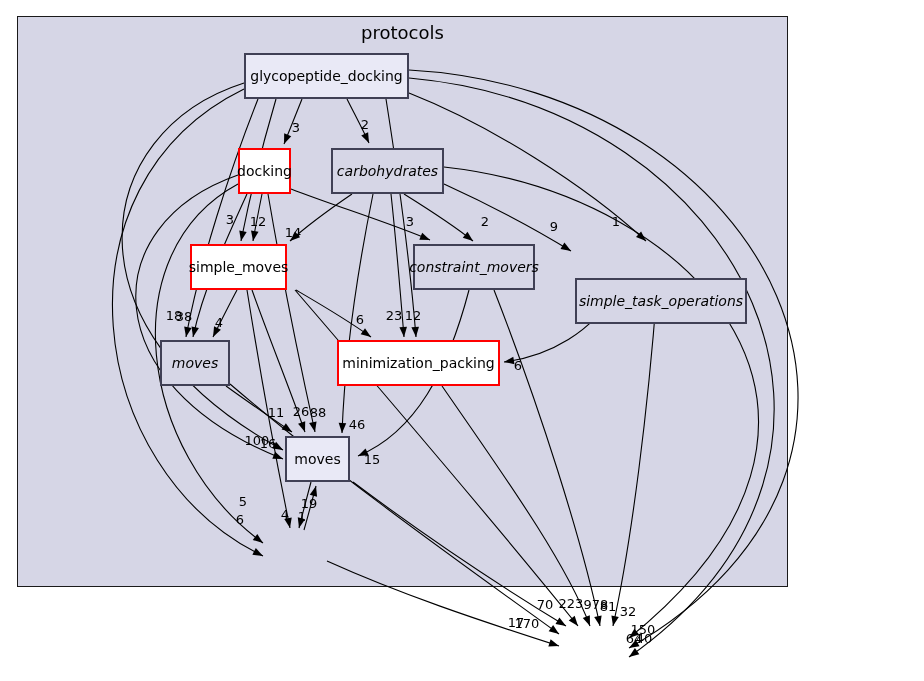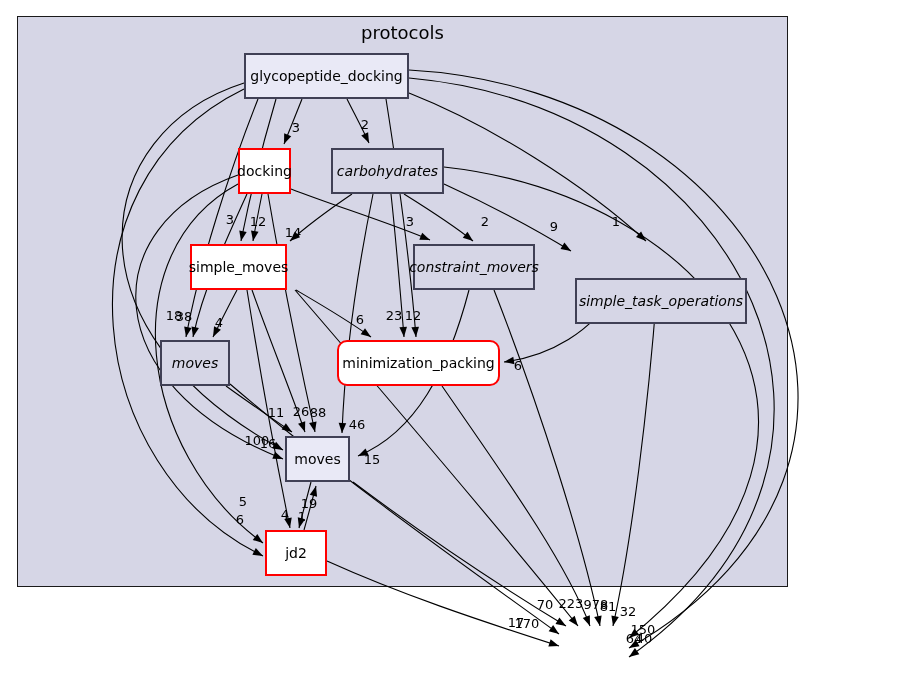--- a/index.html
+++ b/index.html
@@ -151,16 +151,15 @@
       <polygon points="629,657 634.8907870906957,648.0703512133963 639.3344027548218,654.235923354693" fill="#000000"></polygon>
       <text x="644" y="643" text-anchor="middle" class="edge-label">40</text>
     </svg>
 <div class="node highlight" style="left: 244px; top: 53px; width: 165px; height: 46px;">glycopeptide_docking</div>
     <div class="node red" style="left: 238px; top: 148px; width: 53px; height: 46px;">docking</div>
     <div class="node plain" style="left: 331px; top: 148px; width: 113px; height: 46px;">carbohydrates</div>
     <div class="node red" style="left: 190px; top: 244px; width: 97px; height: 46px;">simple_moves</div>
     <div class="node plain" style="left: 413px; top: 244px; width: 122px; height: 46px;">constraint_movers</div>
     <div class="node plain" style="left: 575px; top: 244px; width: 172px; height: 46px; margin-top: 34px;">simple_task_operations</div>
     <div class="node plain" style="left: 160px; top: 340px; width: 70px; height: 46px;">moves</div>
-    <div class="node red" style="left: 337px; top: 340px; width: 163px; height: 46px; border-radius: 10px;">minimization_packing</div>
+    <div class="node red" style="left: 337px; top: 340px; width: 163px; height: 46px;">minimization_packing</div>
     <div class="node highlight" style="left: 285px; top: 436px; width: 65px; height: 46px;">moves</div>
-    <div class="node red" style="left: 265px; top: 530px; width: 62px; height: 46px;">jd2</div>
   </div>
 
 </body></html>

